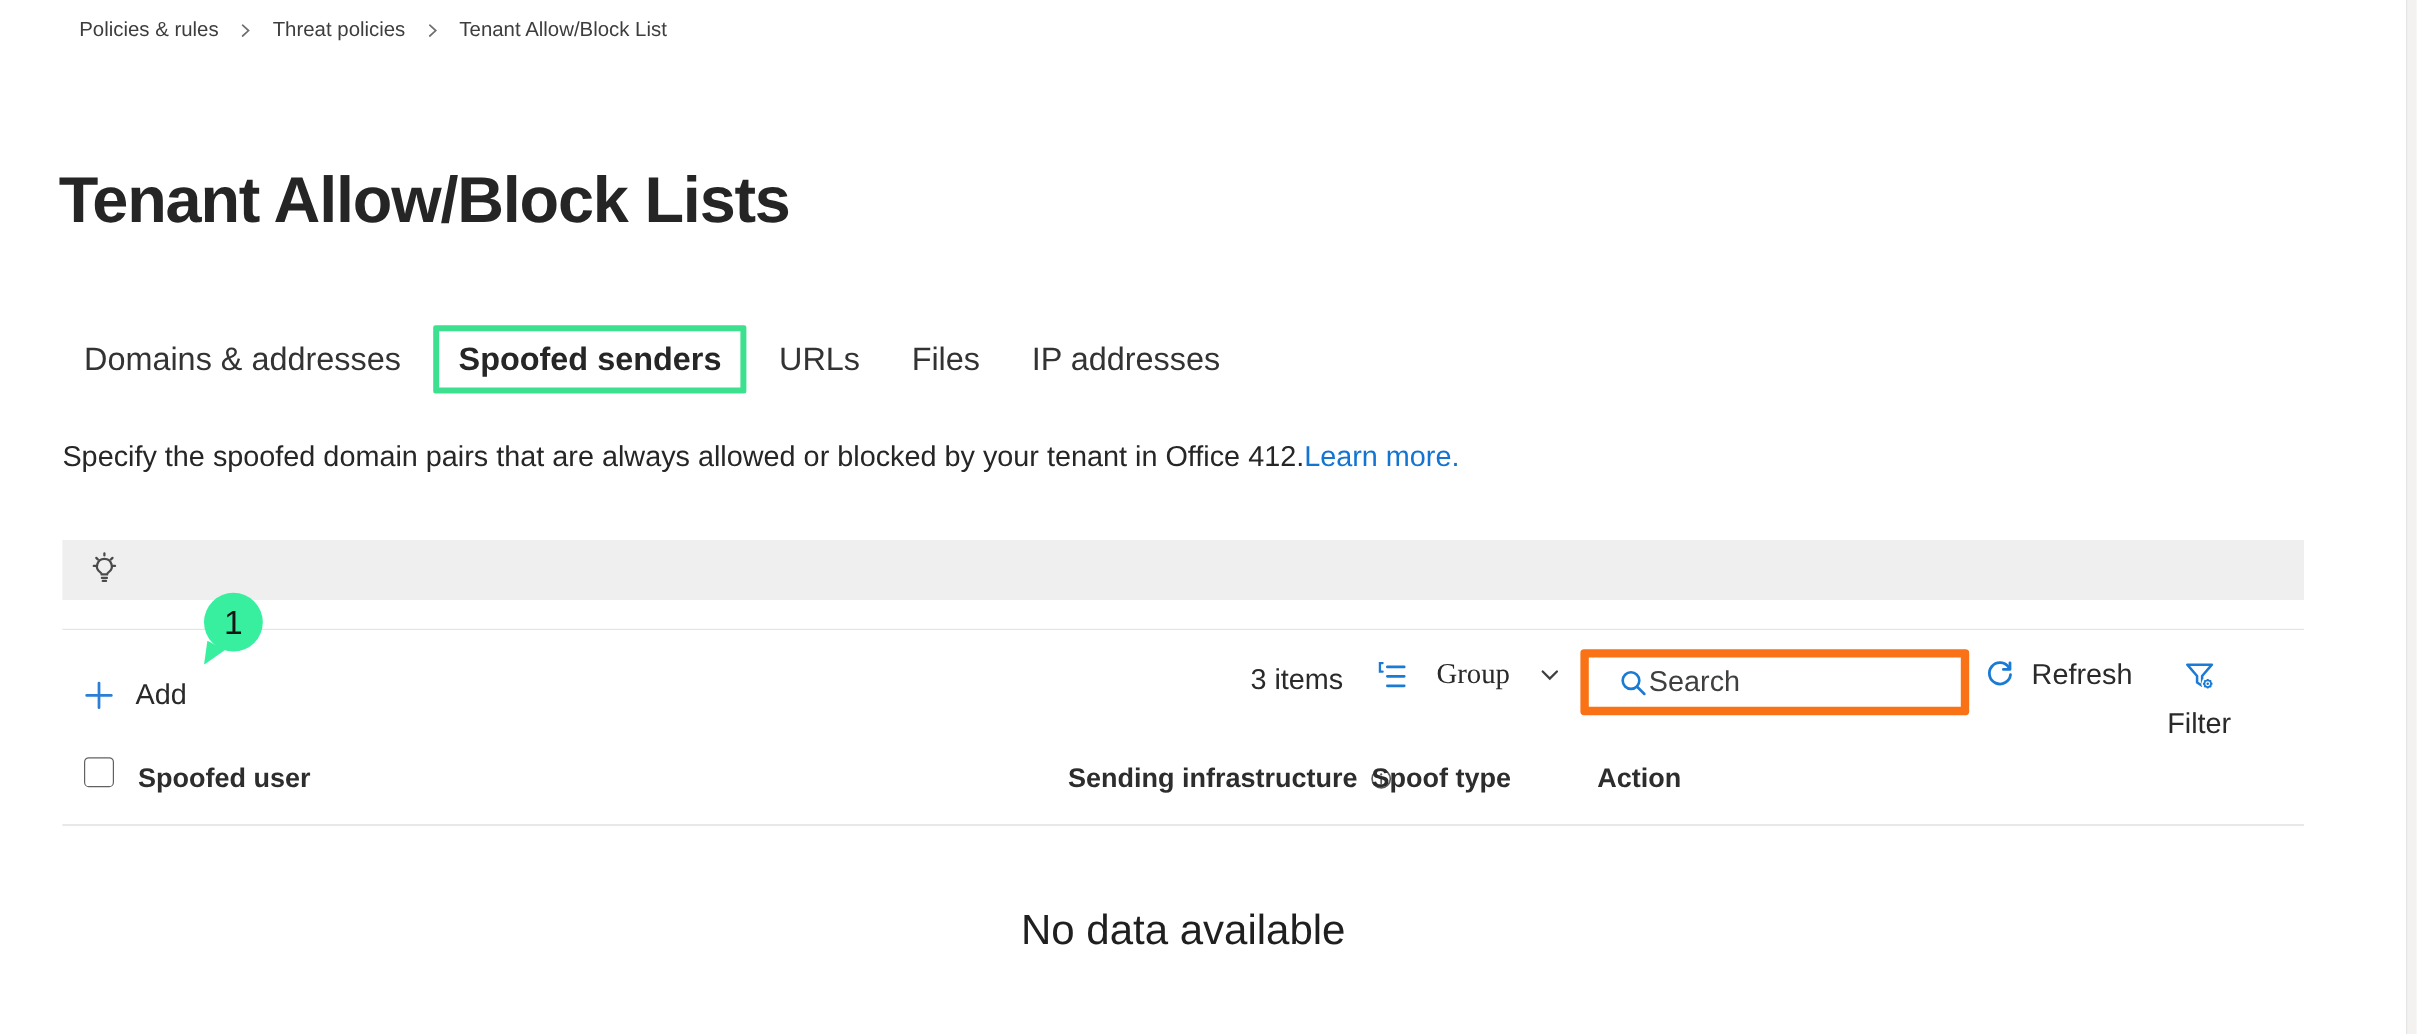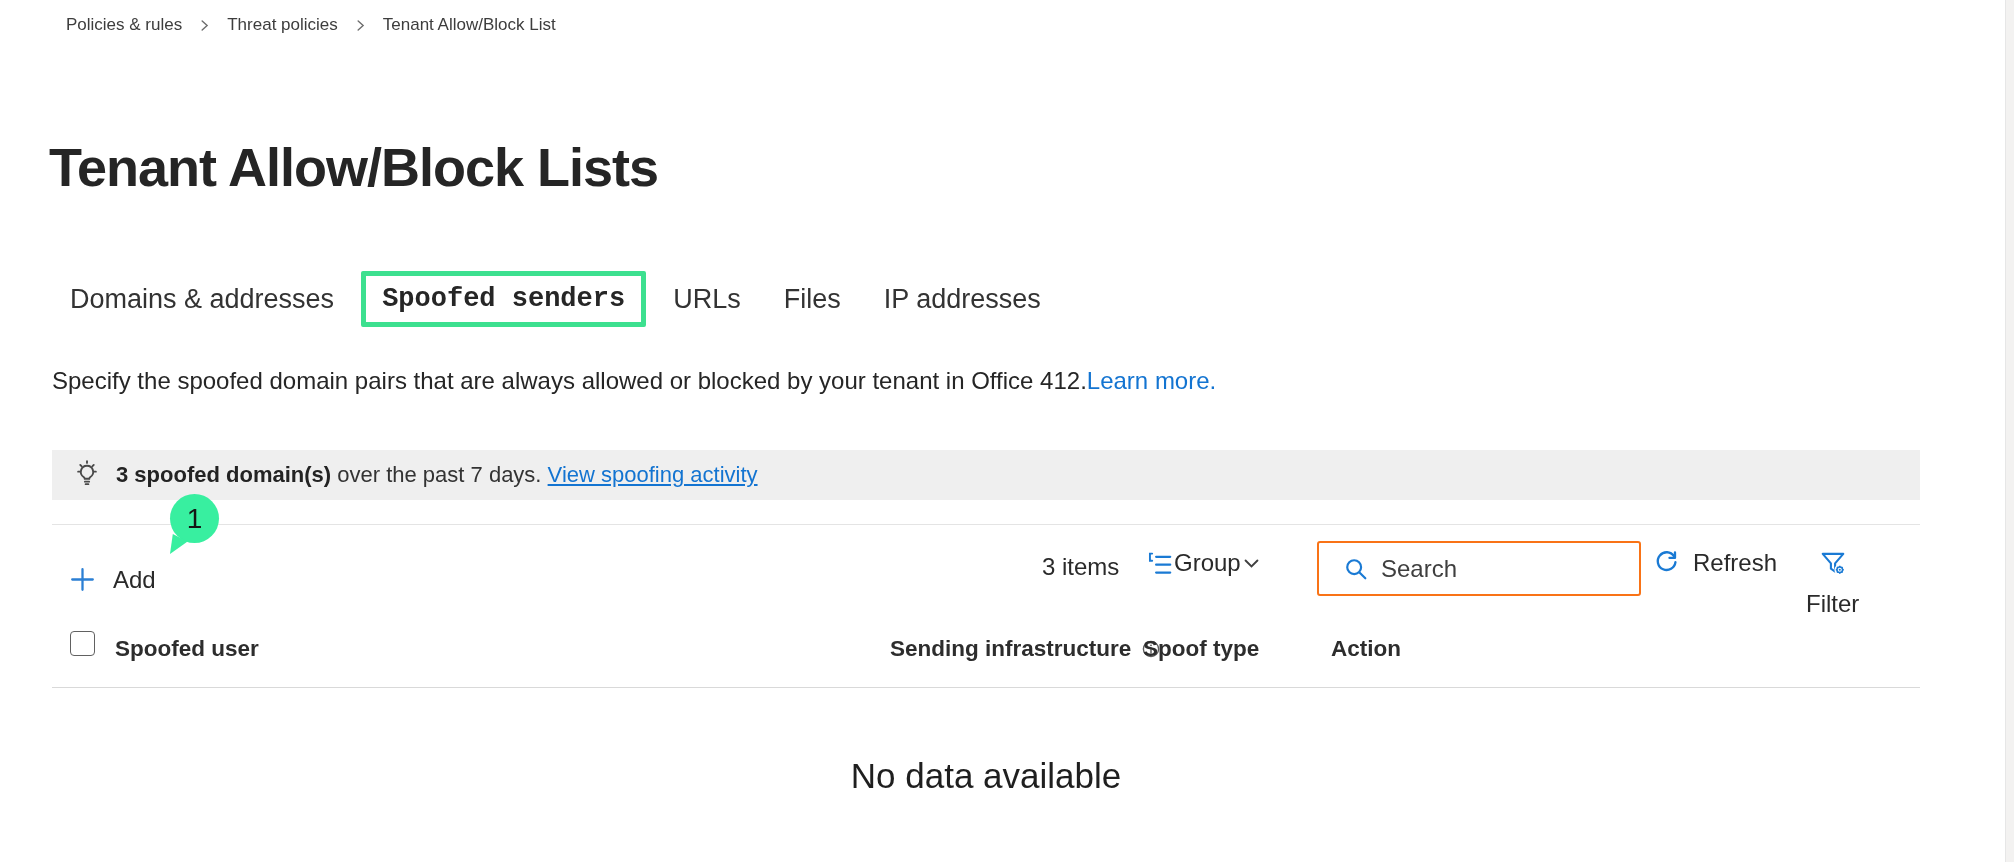--- a/index.html
+++ b/index.html
@@ -18,43 +18,43 @@
 
   
   .page-title { left:49px; top:136px; font-size:54px; font-weight:700;
     color:#252525; letter-spacing:-1px; }
 
   
   .tabs { left:70px; top:266px; height:66px; display:flex; align-items:center;
     gap:43px; font-size:27px; color:#333; }
   .tab { white-space:nowrap; cursor:pointer; }
   .tab.selected { font-weight:700; color:#262626;
-    border:5px solid var(--green); padding:8px 16px; margin:0 -16px; border-radius:2px;font-family:Liberation Mono, monospace; }
+    border:5px solid var(--green); padding:8px 16px; margin:0 -16px; border-radius:2px; }
 
   
   .desc { left:52px; top:363px; font-size:24px; line-height:35px; color:#262626; }
   .link { color:var(--link); cursor:pointer; text-decoration:none; }
   .link.u { text-decoration:underline; }
 
   
   .banner { left:52px; top:450px; width:1868px; height:50px; background:#efefef;
     display:flex; align-items:center; gap:14px; padding-left:20px; font-size:22px; color:#333; }
   .banner-bold { font-weight:700; color:#232323; }
 
   .divider1 { left:52px; top:524px; width:1868px; border-top:1px solid #e4e4e4; }
 
   
   .cmd { display:flex; align-items:center; gap:14px; font-size:24px;
     color:#2a2a2a; cursor:pointer; white-space:nowrap; }
   .add-btn { left:68px; top:565px; gap:16px; }
   .items-count { left:1042px; top:553px; font-size:24px; color:#2a2a2a; }
-  .group-btn { left:1146px; top:549px; gap:1px; }
+  .group-btn { left:1146px; top:549px; gap:24px;font-family:Liberation Serif, serif; }
   .search-box { left:1317px; top:541px; width:324px; height:55px;
-    border:2px solid #f97316; border-radius:3px; background:#fff;
-    display:flex; align-items:center; gap:12px; padding-left:24px; }
+    border:7px solid #f97316; border-radius:3px; background:#fff;
+    display:flex; align-items:center; padding-left:24px; }
   .search-box input { border:none; outline:none; font-size:24px; width:210px;
     color:#333; font-family:inherit; background:transparent; }
   .search-box input::placeholder { color:#3f3f3f; opacity:1; }
   .refresh-btn { left:1652px; top:549px; gap:13px; }
   .filter-btn { left:1806px; top:549px; gap:13px;flex-direction:column; }
 
   
   .step-badge { left:170px; top:494px; width:49px; height:49px; border-radius:50%;
     background:var(--badge-green); display:flex; align-items:center; justify-content:center;
     font-size:28px; color:#151515; z-index:5; }
@@ -121,25 +121,20 @@
       <path d="M12 4.6a4.9 4.9 0 0 1 2.7 9c-.5.35-.8.8-.9 1.4h-3.6c-.1-.6-.4-1.05-.9-1.4a4.9 4.9 0 0 1 2.7-9z"></path>
       <path d="M10.3 17.3h3.4"></path>
         <path d="M10.9 19.3h2.2"></path>
       <path d="M12 1v1.3"></path>
         <path d="M4.9 9.3h1.4"></path>
         <path d="M17.7 9.3h1.4"></path>
       <path d="M6.6 3.9l1 1"></path>
         <path d="M17.4 3.9l-1 1"></path>
     </svg>
   </span>
-  <span>
-    <span class="banner-bold">3 spoofed domain(s)</span>
-    <span>over the past 7 days.</span>
-    <span class="link u">View spoofing activity</span>
-  </span>
 </div>
 
 <div class="abs divider1"></div>
 
 <div class="abs cmd add-btn">
   <span>
     <svg width="29" height="29" viewBox="0 0 24 24">
         <path d="M12 3.5v17M3.5 12h17" stroke="#2b7fd4" stroke-width="1.9" stroke-linecap="round"></path>
       </svg>
   </span>

